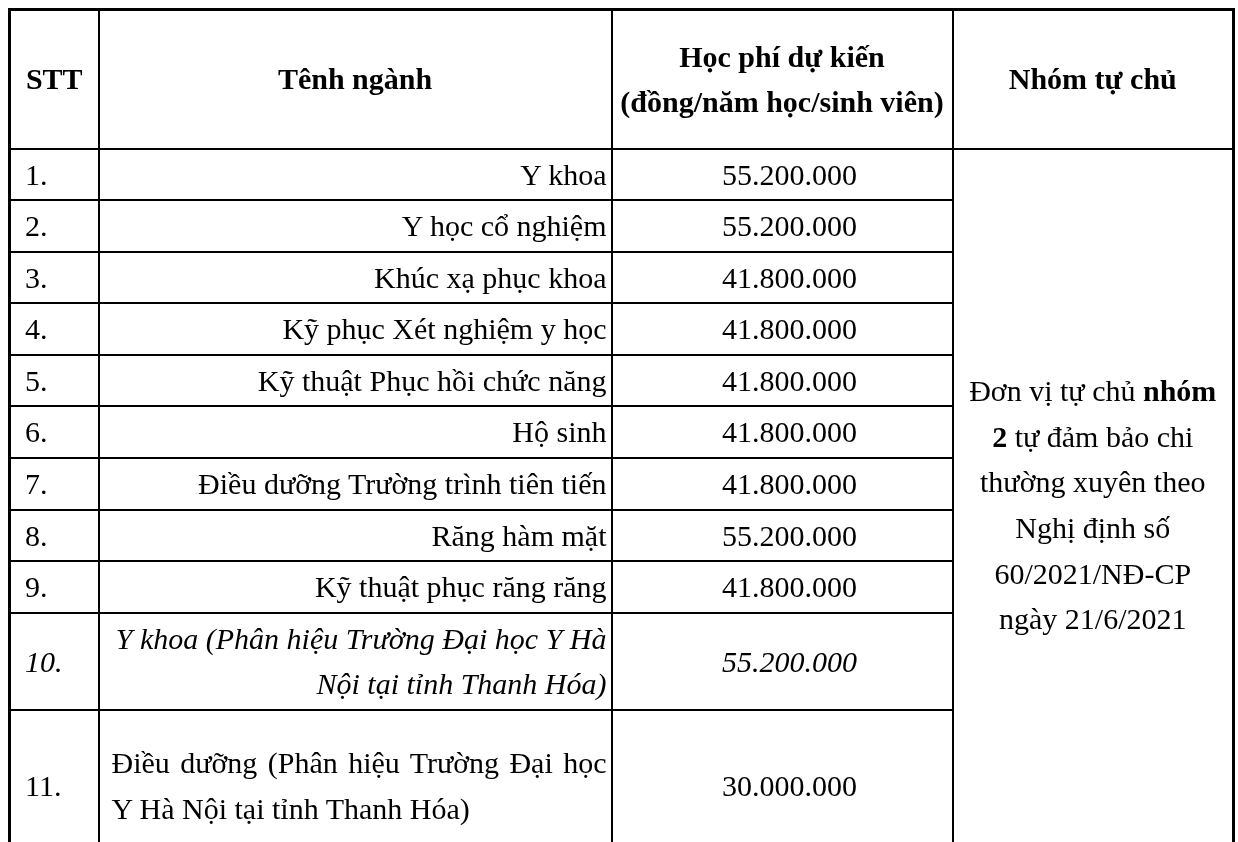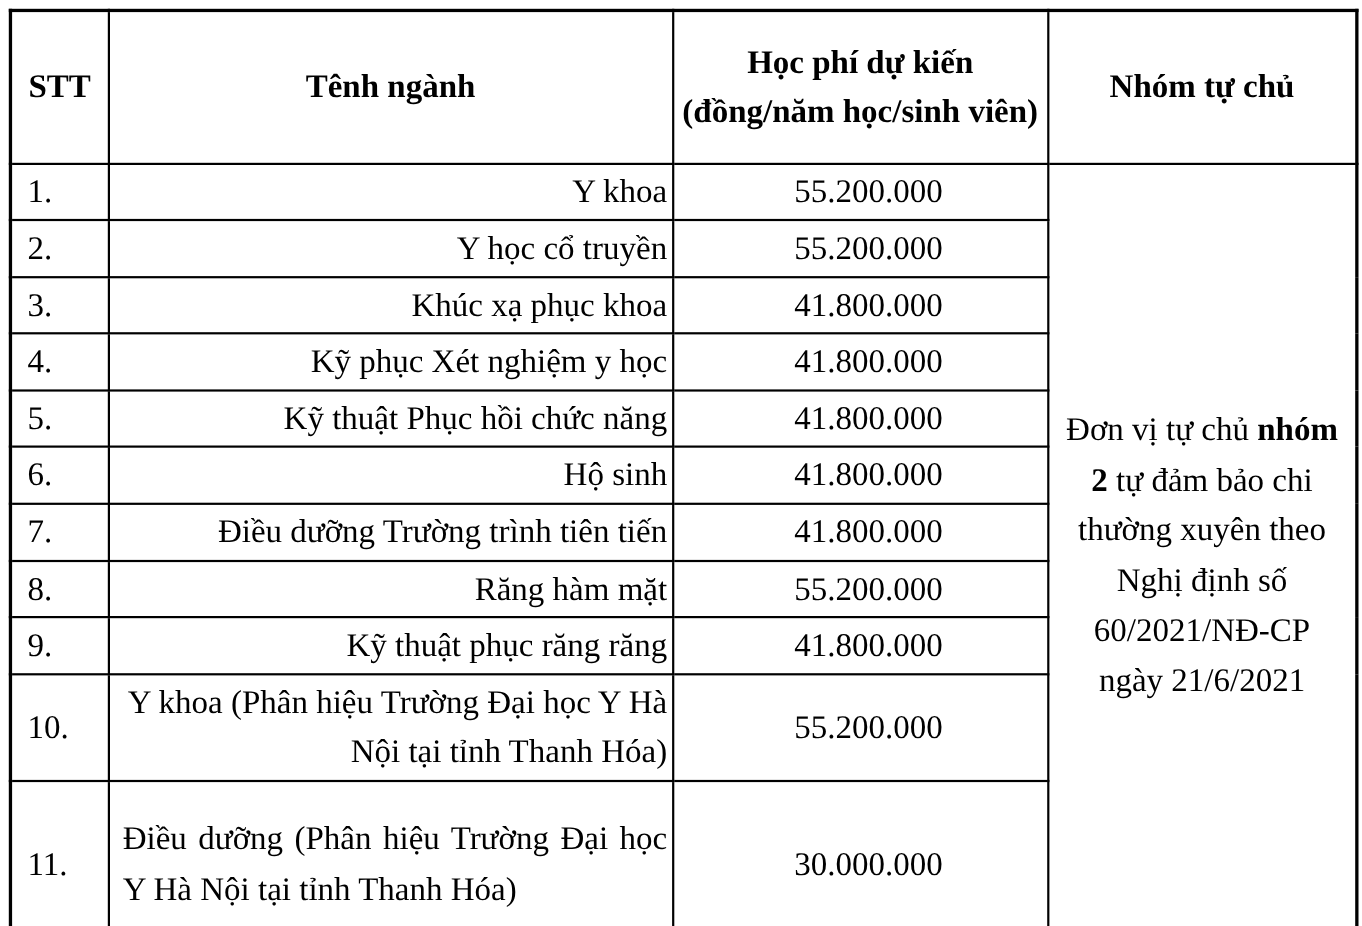--- a/index.html
+++ b/index.html
@@ -27,21 +27,21 @@
     padding: 2px 8px;
     overflow: hidden;
   }
   thead tr { height: 139px; }
   th {
     font-weight: bold;
     text-align: center;
     padding: 2px 6px;
   }
   tr.row-std { height: 48px; }
-  tr.row-tall2 { height: 92px; }
+  tr.row-tall2 { height: 92px; font-style: italic; }
   tr.row-tall3 { height: 152px; }
   td.cell-stt {
     text-align: left;
     padding-left: 14px;
     padding-right: 2px;
   }
   td.cell-nganh {
     text-align: right;
     padding-left: 12px;
     padding-right: 4px;
@@ -74,21 +74,21 @@
   </thead>
   <tbody>
     <tr class="row-std">
       <td class="cell-stt">1.</td>
       <td class="cell-nganh">Y khoa</td>
       <td class="cell-fee">55.200.000</td>
       <td class="cell-note" rowspan="11"><span>Đơn vị tự chủ </span><span class="bold-inline">nhóm 2</span><span> tự đảm bảo chi thường xuyên theo Nghị định số 60/2021/NĐ-CP ngày 21/6/2021</span></td>
     </tr>
     <tr class="row-std">
       <td class="cell-stt">2.</td>
-      <td class="cell-nganh">Y học cổ truyền</td>
+      <td class="cell-nganh">Y học cổ nghiệm</td>
       <td class="cell-fee">55.200.000</td>
     </tr>
     <tr class="row-std">
       <td class="cell-stt">3.</td>
       <td class="cell-nganh">Khúc xạ phục khoa</td>
       <td class="cell-fee">41.800.000</td>
     </tr>
     <tr class="row-std">
       <td class="cell-stt">4.</td>
       <td class="cell-nganh">Kỹ phục Xét nghiệm y học</td>

